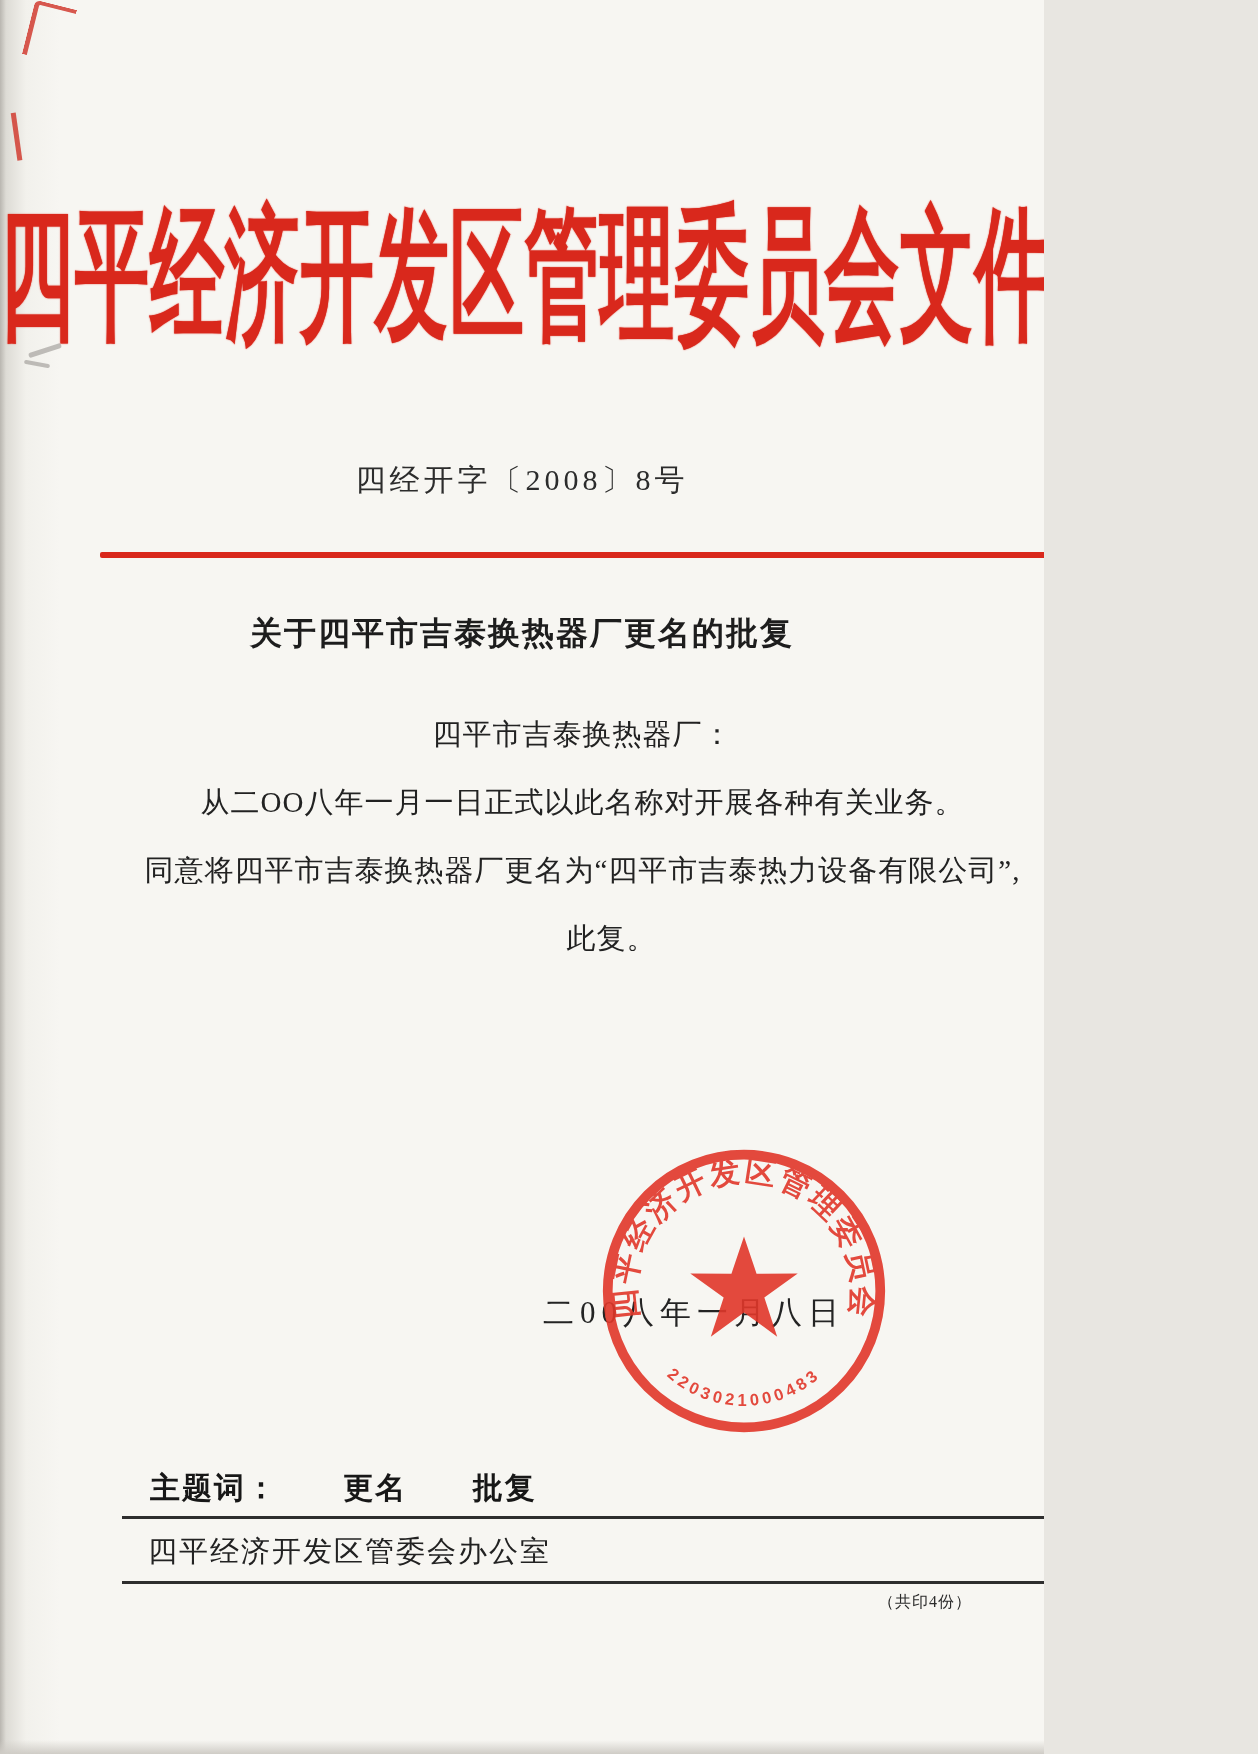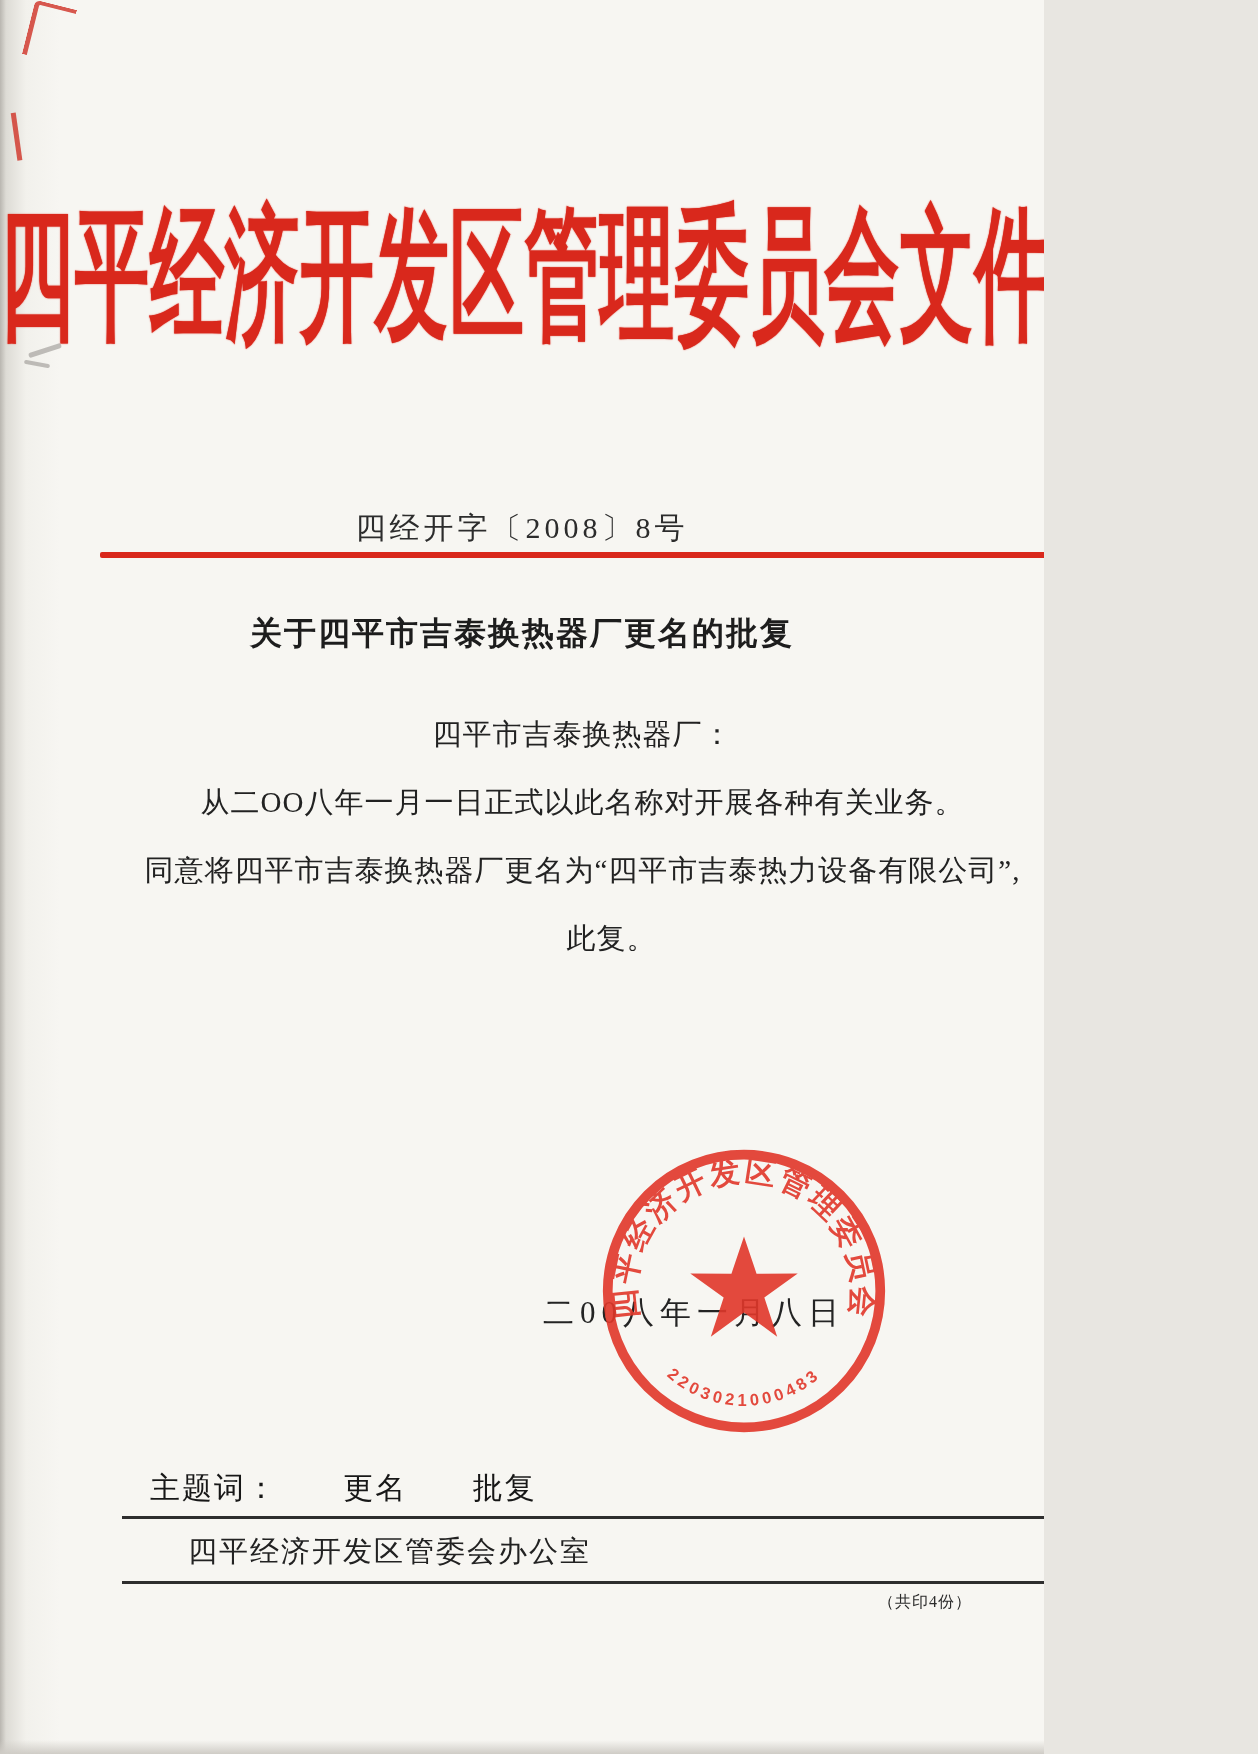--- a/index.html
+++ b/index.html
@@ -20,21 +20,21 @@
   .header-title-wrap{position:absolute;top:180px;left:0;width:100%;text-align:center;}
   .header-title{
     display:inline-block;white-space:nowrap;
     font-family:"Liberation Serif","DejaVu Serif",serif;
     font-weight:bold;font-size:74px;letter-spacing:1px;color:#d9281c;
     transform:scaleY(1.95);transform-origin:top center;
     text-shadow:0 0 1px #d9281c;
   }
   .doc-number{
     position:absolute;top:460px;left:0;width:100%;text-align:center;
-    font-size:30px;color:#2c2c2c;letter-spacing:4px;margin-top:48px;
+    font-size:30px;color:#2c2c2c;letter-spacing:4px;
   }
   .red-rule{
     position:absolute;top:552px;left:100px;width:1062px;height:6px;
     background:#d9281c;border-radius:2px;
   }
   
   .doc-title{
     position:absolute;top:612px;left:0;width:100%;text-align:center;
     font-family:"Liberation Sans","DejaVu Sans",sans-serif;
     font-weight:bold;font-size:32px;letter-spacing:2px;color:#1d1d1d;
@@ -48,29 +48,29 @@
   
   .issue-date{
     position:absolute;top:1292px;left:543px;
     font-size:31px;color:#242424;letter-spacing:6px;z-index:2;white-space:nowrap;
   }
   .seal{position:absolute;top:1145px;left:598px;width:292px;height:292px;z-index:3;opacity:.9;}
   
   .keywords-row{
     position:absolute;top:1468px;left:150px;
     font-family:"Liberation Sans","DejaVu Sans",sans-serif;
-    font-weight:normal;font-size:30px;color:#171717;letter-spacing:2px;
+    font-weight:bold;font-size:30px;color:#171717;letter-spacing:2px;
   }
   .keywords-row .kw{margin-left:55px;}
   .footer-rule{position:absolute;left:122px;width:1015px;height:3px;background:#2e2e2e;}
   .rule-top{top:1516px;}
   .rule-bottom{top:1581px;}
   .footer-office{
     position:absolute;top:1532px;left:148px;
-    font-size:29px;color:#222;letter-spacing:2px;margin-left:40px;
+    font-size:29px;color:#222;letter-spacing:2px;
   }
   .footer-printdate{
     position:absolute;top:1532px;left:810px;width:240px;
     font-size:29px;color:#222;letter-spacing:1px;white-space:nowrap;
   }
   .copies-note{
     position:absolute;top:1592px;left:878px;
     font-size:16px;color:#2b2b2b;letter-spacing:1px;font-family:Liberation Serif, serif;
   }
   

